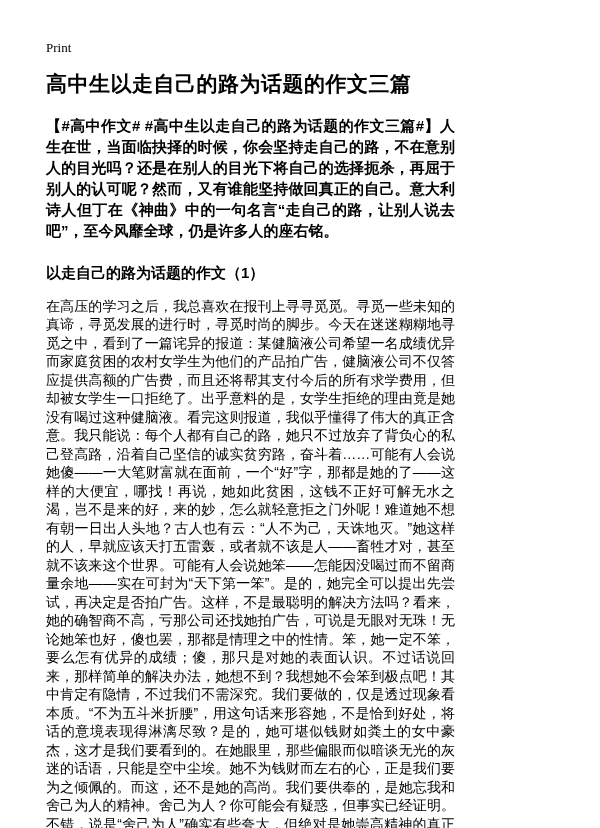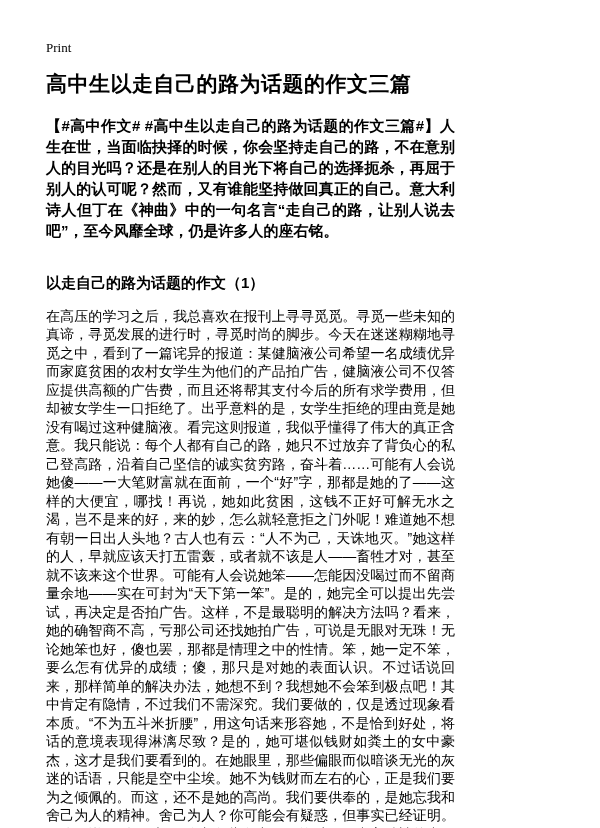--- a/index.html
+++ b/index.html
@@ -37,21 +37,21 @@
     font-size: 15px;
     font-weight: 700;
     line-height: 21px;
     margin: 0 0 8px 0;
     text-align: justify;
     word-break: break-all;
   }
   .section-heading {
     font-size: 15px;
     font-weight: 700;
-    margin: 32px 0 14px 0;
+    margin: 22px 0 14px 0;
     line-height: 1.3;
   }
   .essay-body {
     font-size: 14px;
     line-height: 18.5px;
     margin: 0;
     text-align: justify;
     word-break: break-all;
   }
 </style>

